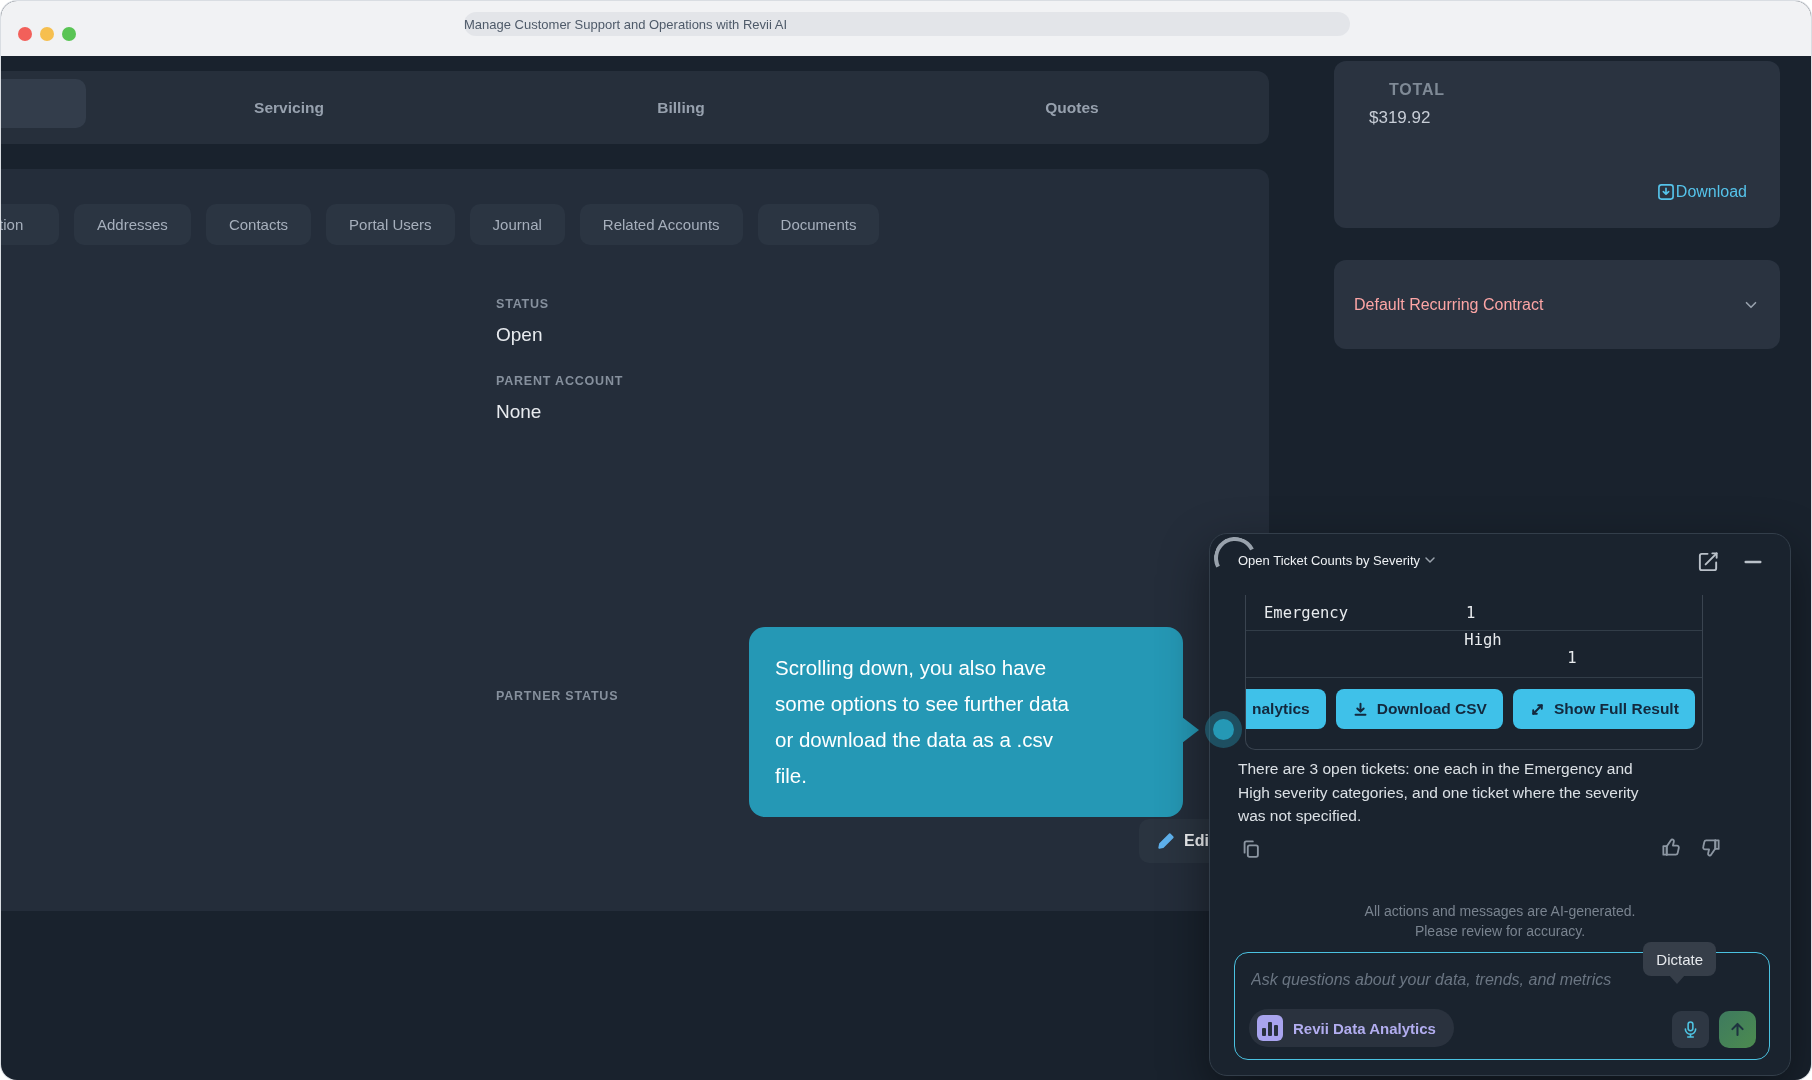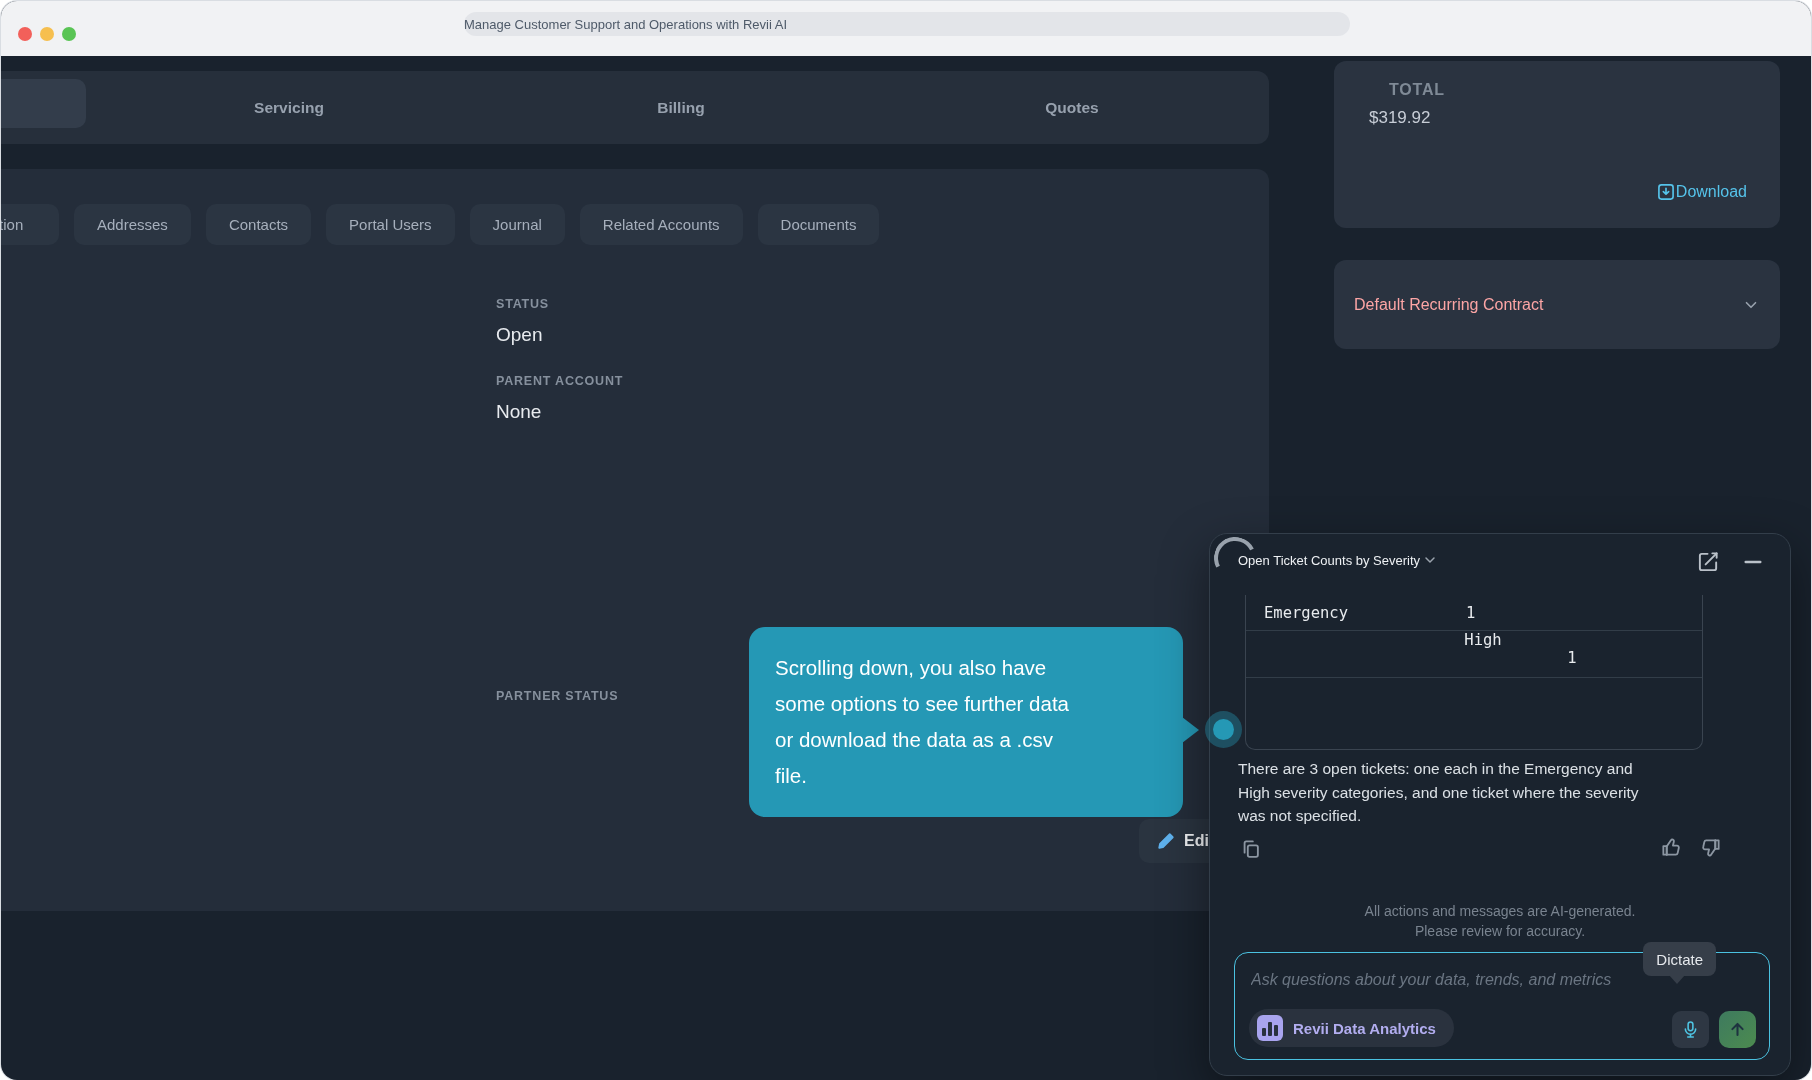--- a/index.html
+++ b/index.html
@@ -216,20 +216,43 @@
 
     <div class="widget">
       <div class="trow r1">
         <span>Emergency</span>
         <span class="tval">1</span>
       </div>
       <div class="trow r2">
         <span>High</span>
         <span class="tval" style="margin-left:178px;">1</span>
       </div>
+      <div class="btn-row">
+        <div class="cy-btn">
+          <span>nalytics</span>
+        </div>
+        <div class="cy-btn">
+          <span>
+            <svg width="17" height="17" viewBox="0 0 24 24" fill="none" stroke="#13293e" stroke-width="2.8" stroke-linecap="round" stroke-linejoin="round">
+              <path d="M12 4v10M7.5 10.5L12 15l4.5-4.5M5 19.5h14"></path>
+            </svg>
+          </span>
+          <span>Download CSV</span>
+        </div>
+        <div class="cy-btn">
+          <span>
+            <svg width="17" height="17" viewBox="0 0 24 24" fill="none" stroke="#13293e" stroke-width="2.8" stroke-linecap="round" stroke-linejoin="round">
+              <path d="M6 18L18 6"></path>
+              <path d="M13 6h5v5"></path>
+              <path d="M11 18H6v-5"></path>
+            </svg>
+          </span>
+          <span>Show Full Result</span>
+        </div>
+      </div>
     </div>
 
     <div class="chat-msg">
       <div>There are 3 open tickets: one each in the Emergency and</div>
       <div>High severity categories, and one ticket where the severity</div>
       <div>was not specified.</div>
     </div>
 
     <div class="copy-icon">
       <svg width="22" height="22" viewBox="0 0 24 24" fill="none" stroke="#8c96a2" stroke-width="2" stroke-linecap="round" stroke-linejoin="round">

